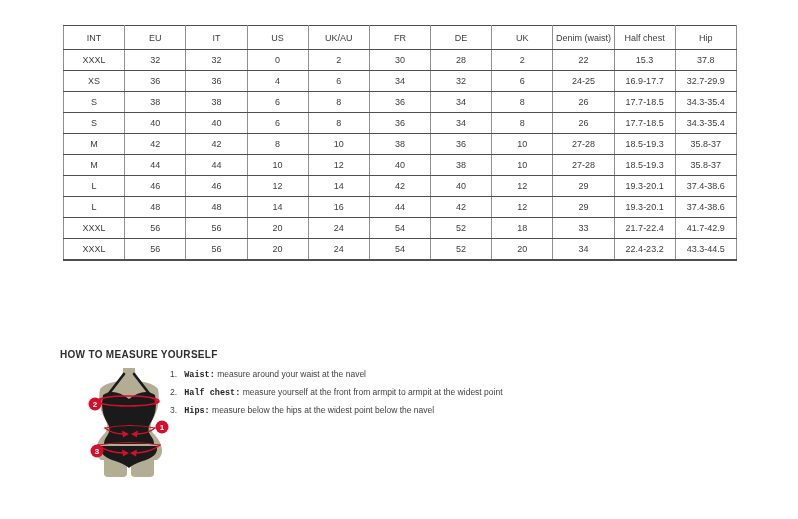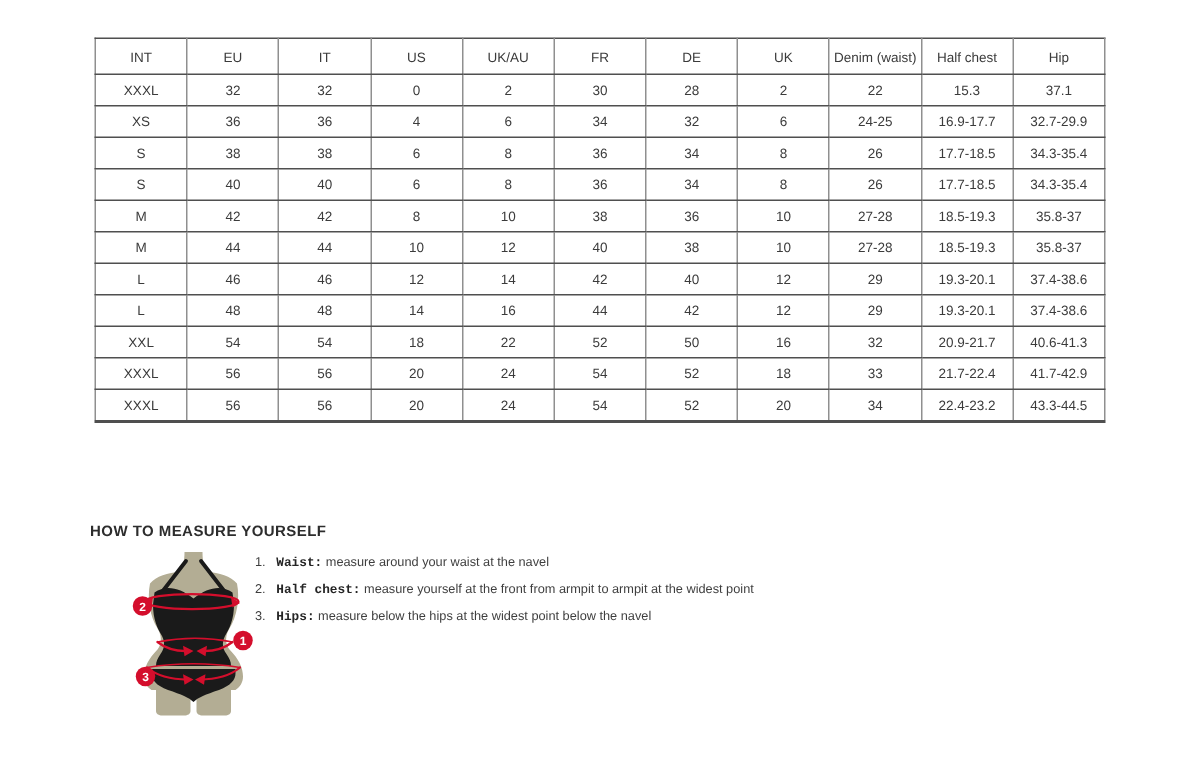--- a/index.html
+++ b/index.html
@@ -74,21 +74,21 @@
           <td>XXXL</td>
           <td>32</td>
           <td>32</td>
           <td>0</td>
           <td>2</td>
           <td>30</td>
           <td>28</td>
           <td>2</td>
           <td>22</td>
           <td>15.3</td>
-          <td>37.1</td>
+          <td>37.8</td>
         </tr>
         <tr>
           <td>XS</td>
           <td>36</td>
           <td>36</td>
           <td>4</td>
           <td>6</td>
           <td>34</td>
           <td>32</td>
           <td>6</td>
@@ -166,33 +166,20 @@
           <td>48</td>
           <td>48</td>
           <td>14</td>
           <td>16</td>
           <td>44</td>
           <td>42</td>
           <td>12</td>
           <td>29</td>
           <td>19.3-20.1</td>
           <td>37.4-38.6</td>
-        </tr>
-        <tr>
-          <td>XXL</td>
-          <td>54</td>
-          <td>54</td>
-          <td>18</td>
-          <td>22</td>
-          <td>52</td>
-          <td>50</td>
-          <td>16</td>
-          <td>32</td>
-          <td>20.9-21.7</td>
-          <td>40.6-41.3</td>
         </tr>
         <tr>
           <td>XXXL</td>
           <td>56</td>
           <td>56</td>
           <td>20</td>
           <td>24</td>
           <td>54</td>
           <td>52</td>
           <td>18</td>

